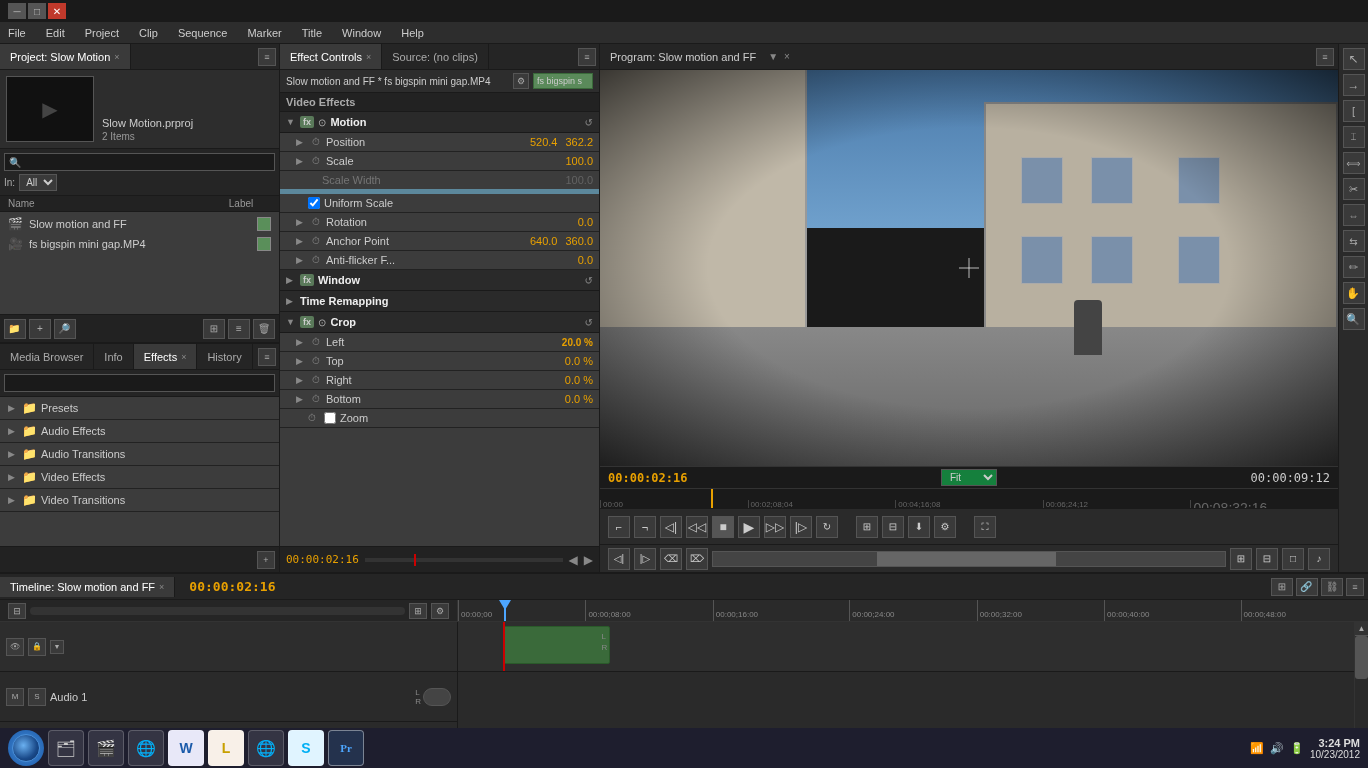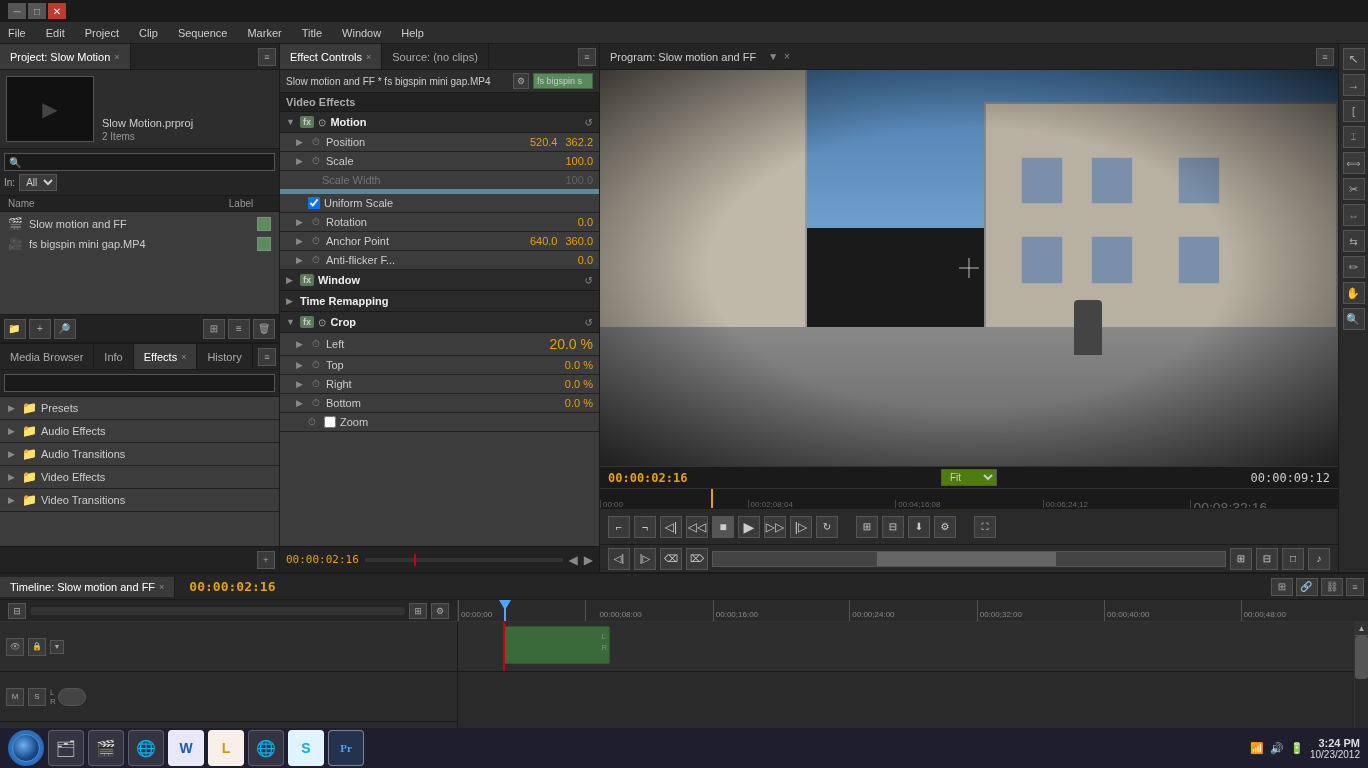--- a/index.html
+++ b/index.html
@@ -325,21 +325,21 @@
             <span style="background:#5a7a5a;color:#ccc;font-size:9px;padding:1px 3px;border-radius:2px;font-weight:bold;">fx</span>
             <span style="font-size:10px;color:#aaa;">⊙</span>
             <span style="font-size:11px;color:#eee;font-weight:bold;flex:1;">Crop</span>
             <span style="font-size:10px;color:#888;cursor:pointer;">↺</span>
           </div>
 
           <div style="display:flex;align-items:center;padding:3px 6px 3px 16px;border-bottom:1px solid #222;gap:4px;">
             <span style="font-size:9px;color:#888;width:10px;">▶</span>
             <span style="color:#888;font-size:10px;width:12px;text-align:center;">⏱</span>
             <span style="flex:1;font-size:11px;color:#ccc;">Left</span>
-            <span style="font-size:14px;color:#e8a000;cursor:pointer;">20.0 %</span>
+            <span style="font-size:10px;color:#e8a000;cursor:pointer;font-weight:bold;">20.0 %</span>
           </div>
 
           <div style="display:flex;align-items:center;padding:3px 6px 3px 16px;border-bottom:1px solid #222;gap:4px;">
             <span style="font-size:9px;color:#888;width:10px;">▶</span>
             <span style="color:#888;font-size:10px;width:12px;text-align:center;">⏱</span>
             <span style="flex:1;font-size:11px;color:#ccc;">Top</span>
             <span style="font-size:11px;color:#e8a000;cursor:pointer;">0.0 %</span>
           </div>
 
           <div style="display:flex;align-items:center;padding:3px 6px 3px 16px;border-bottom:1px solid #222;gap:4px;">
@@ -400,21 +400,21 @@
           <div class="scene-ground"></div>
           <div class="scene-person" style="position:absolute;bottom:28%;right:32%;width:28px;height:55px;background:#444;border-radius:4px 4px 0 0;"></div>
           <div class="vignette"></div>
           <div class="preview-crosshair"></div>
         </div>
       </div>
 
       <div style="height:22px;background:#1a1a1a;display:flex;align-items:center;padding:0 8px;justify-content:space-between;border-top:1px solid #333;">
         <span style="color:#e8a000;font-family:monospace;font-size:12px;font-weight:bold;">00:00:02:16</span>
         <div style="display:flex;align-items:center;gap:4px;">
-          <select style="background:#4d7c0f;border:1px solid #555;color:#ccc;font-size:10px;padding:1px 4px;">
+          <select style="background:#15803d;border:1px solid #555;color:#ccc;font-size:10px;padding:1px 4px;">
             <option>Fit</option>
             <option>25%</option>
             <option>50%</option>
             <option>100%</option>
           </select>
         </div>
         <span style="color:#ccc;font-family:monospace;font-size:12px;">00:00:09:12</span>
       </div>
 
       <div style="height:20px;background:#1a1a1a;position:relative;overflow:hidden;border-top:1px solid #333;">
@@ -500,21 +500,21 @@
         <div style="width:18px;height:16px;background:#3a3a3a;border:1px solid #555;display:flex;align-items:center;justify-content:center;font-size:9px;color:#aaa;cursor:pointer;">⊟</div>
         <div style="flex:1;height:8px;background:#333;border-radius:4px;"></div>
         <div style="width:18px;height:16px;background:#3a3a3a;border:1px solid #555;display:flex;align-items:center;justify-content:center;font-size:9px;color:#aaa;cursor:pointer;">⊞</div>
         <div style="width:18px;height:16px;background:#3a3a3a;border:1px solid #555;display:flex;align-items:center;justify-content:center;font-size:9px;color:#aaa;cursor:pointer;">⚙</div>
       </div>
       <div style="flex:1;position:relative;overflow:hidden;background:#2a2a2a;">
 
         <div style="position:absolute;top:0;left:0%;height:100%;border-left:1px solid #555;display:flex;align-items:flex-end;padding-bottom:2px;">
             <span style="font-size:8px;color:#888;padding-left:2px;white-space:nowrap;">00:00;00</span>
           </div>
-        <div style="position:absolute;top:0;left:14%;height:100%;border-left:1px solid #555;display:flex;align-items:flex-end;padding-bottom:2px;padding-left:11px;">
+        <div style="position:absolute;top:0;left:14%;height:100%;border-left:1px solid #555;display:flex;align-items:flex-end;padding-bottom:2px;">
             <span style="font-size:8px;color:#888;padding-left:2px;white-space:nowrap;">00:00;08:00</span>
           </div>
         <div style="position:absolute;top:0;left:28%;height:100%;border-left:1px solid #555;display:flex;align-items:flex-end;padding-bottom:2px;">
             <span style="font-size:8px;color:#888;padding-left:2px;white-space:nowrap;">00:00;16:00</span>
           </div>
         <div style="position:absolute;top:0;left:43%;height:100%;border-left:1px solid #555;display:flex;align-items:flex-end;padding-bottom:2px;">
             <span style="font-size:8px;color:#888;padding-left:2px;white-space:nowrap;">00:00;24:00</span>
           </div>
         <div style="position:absolute;top:0;left:57%;height:100%;border-left:1px solid #555;display:flex;align-items:flex-end;padding-bottom:2px;">
             <span style="font-size:8px;color:#888;padding-left:2px;white-space:nowrap;">00:00;32:00</span>
@@ -548,20 +548,21 @@
           </div>
         </div>
 
         <div style="height:50px;display:flex;align-items:center;padding:0 6px;gap:4px;border-bottom:1px solid #1a1a1a;background:#2a2a2a;">
           <div style="display:flex;gap:2px;">
             <div style="width:18px;height:18px;background:#3a3a3a;border:1px solid #555;display:flex;align-items:center;justify-content:center;font-size:8px;color:#aaa;cursor:pointer;">M</div>
           </div>
           <div style="display:flex;gap:2px;flex-direction:column;">
             <div style="width:18px;height:18px;background:#3a3a3a;border:1px solid #555;display:flex;align-items:center;justify-content:center;font-size:8px;color:#aaa;cursor:pointer;">S</div>
           </div>
+          <span style="flex:1;font-size:11px;color:#ccc;">Audio 1</span>
           <div style="display:flex;align-items:center;gap:2px;">
             <span style="font-size:8px;color:#888;">L<br>R</span>
             <div style="width:28px;height:18px;background:#444;border:1px solid #555;border-radius:9px;"></div>
           </div>
         </div>
       </div>
 
       <div style="flex:1;display:flex;flex-direction:column;position:relative;overflow:hidden;">
 
 

